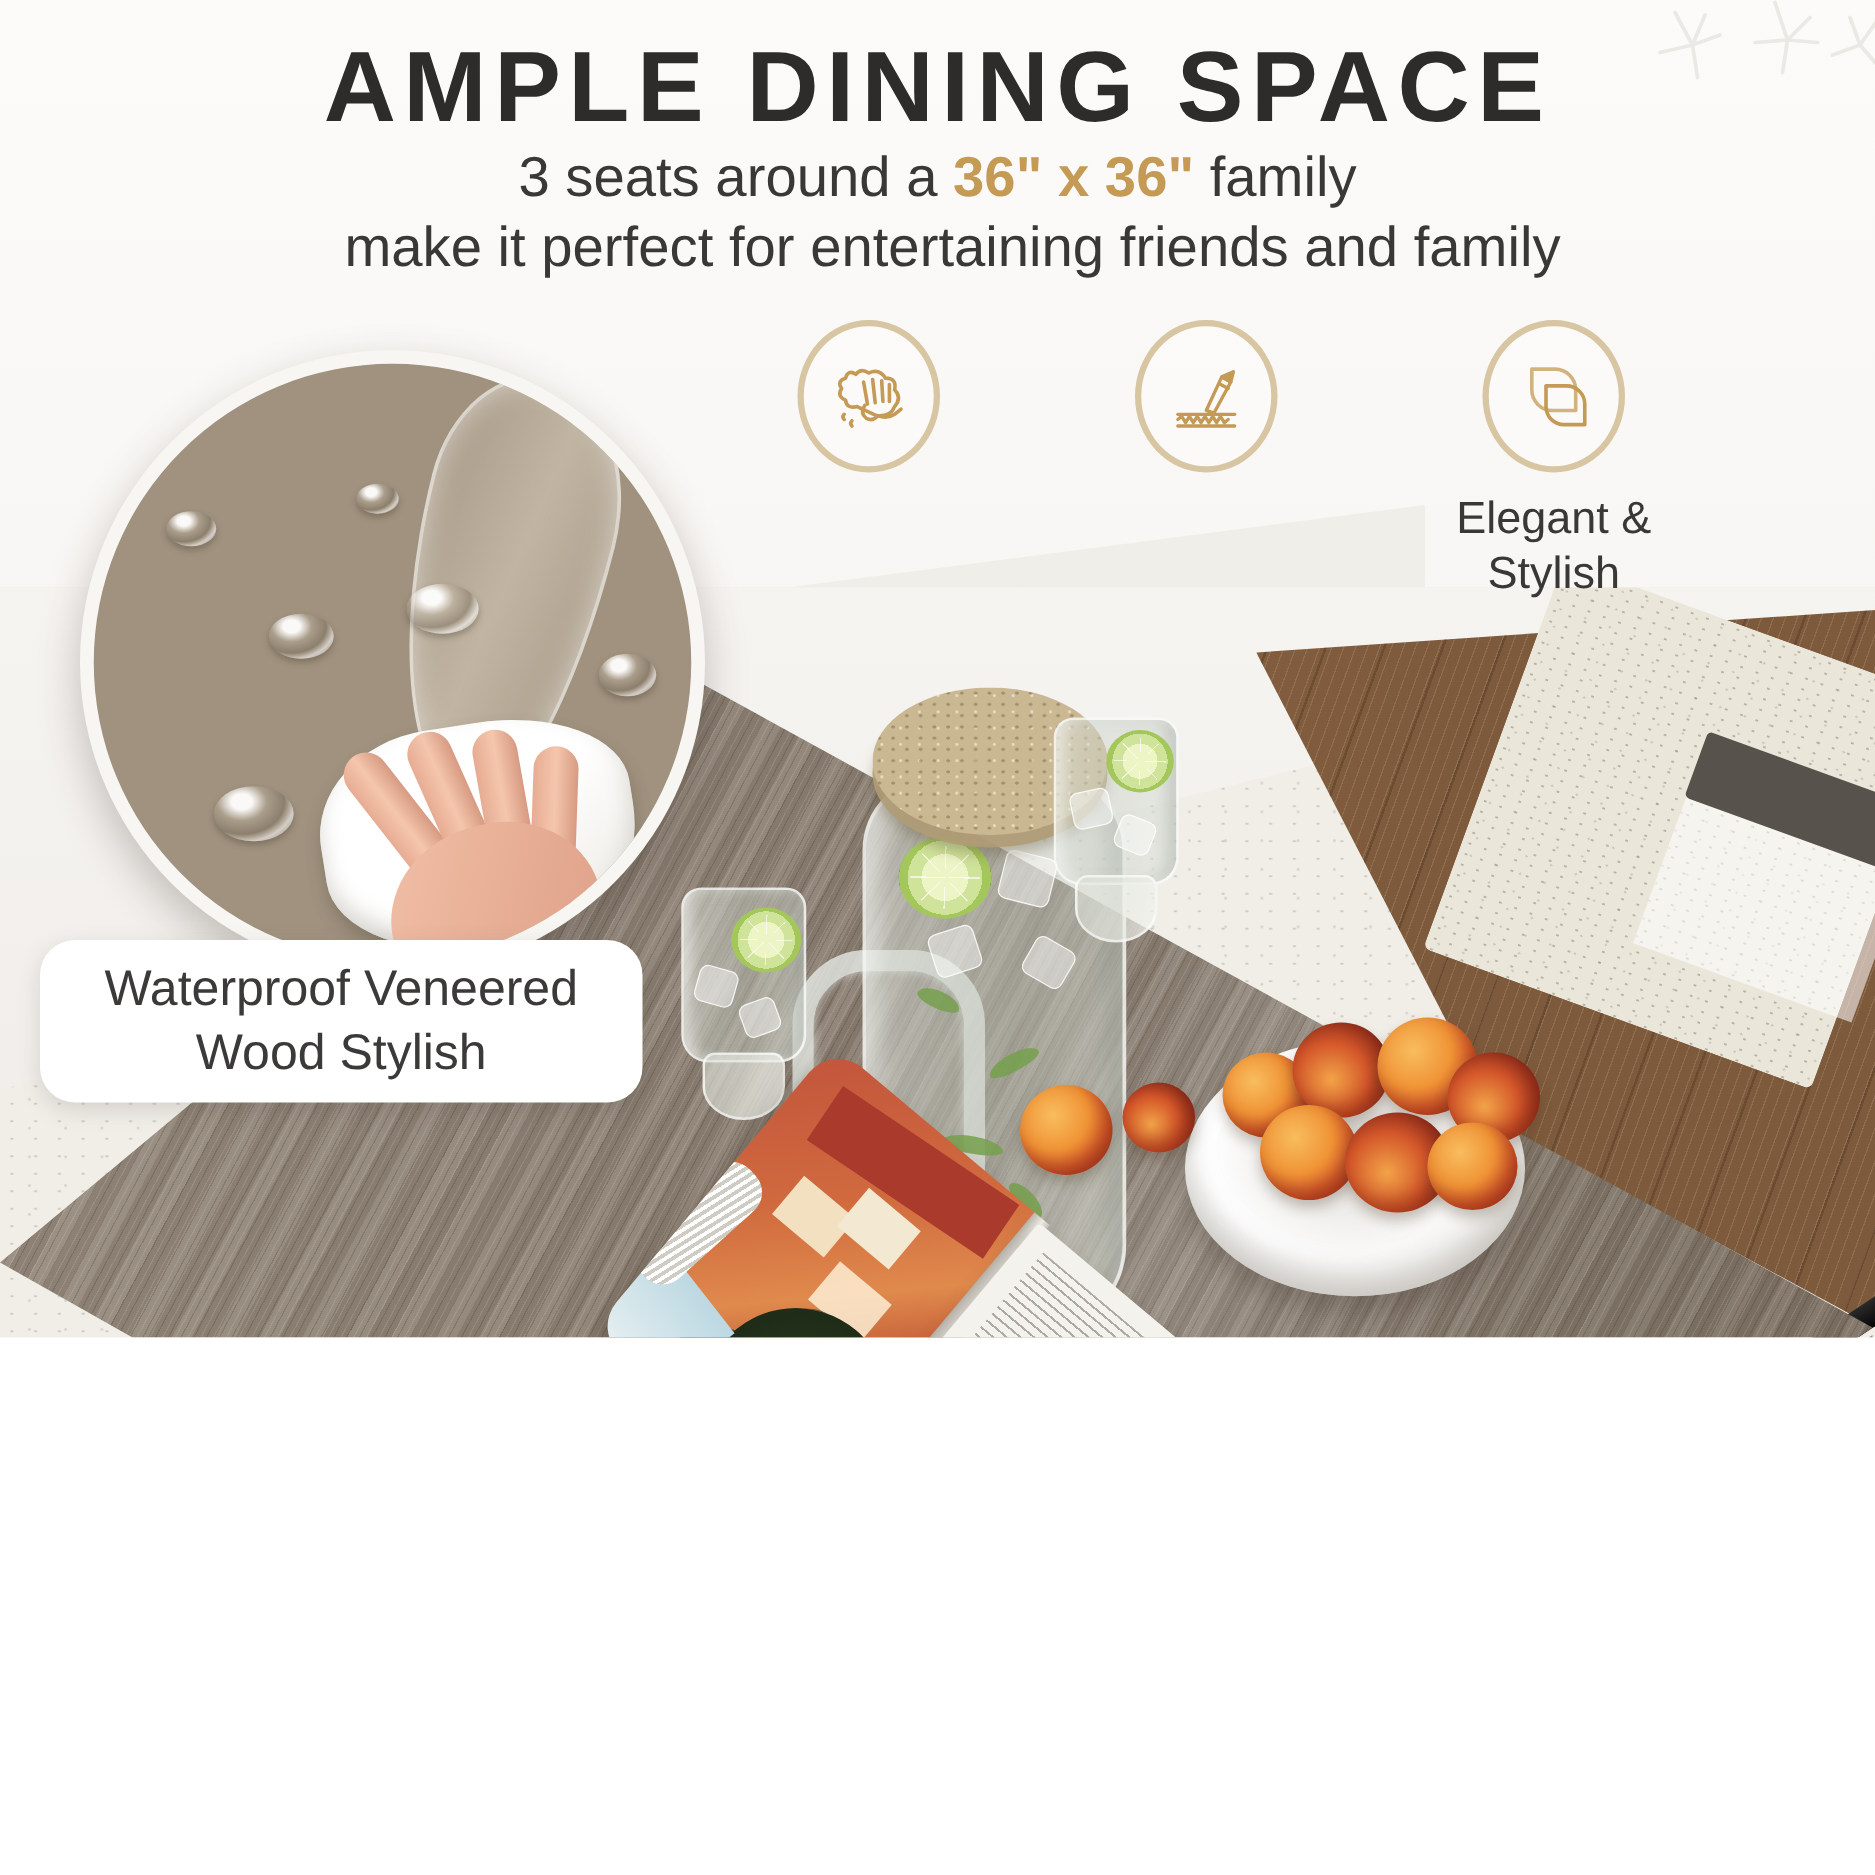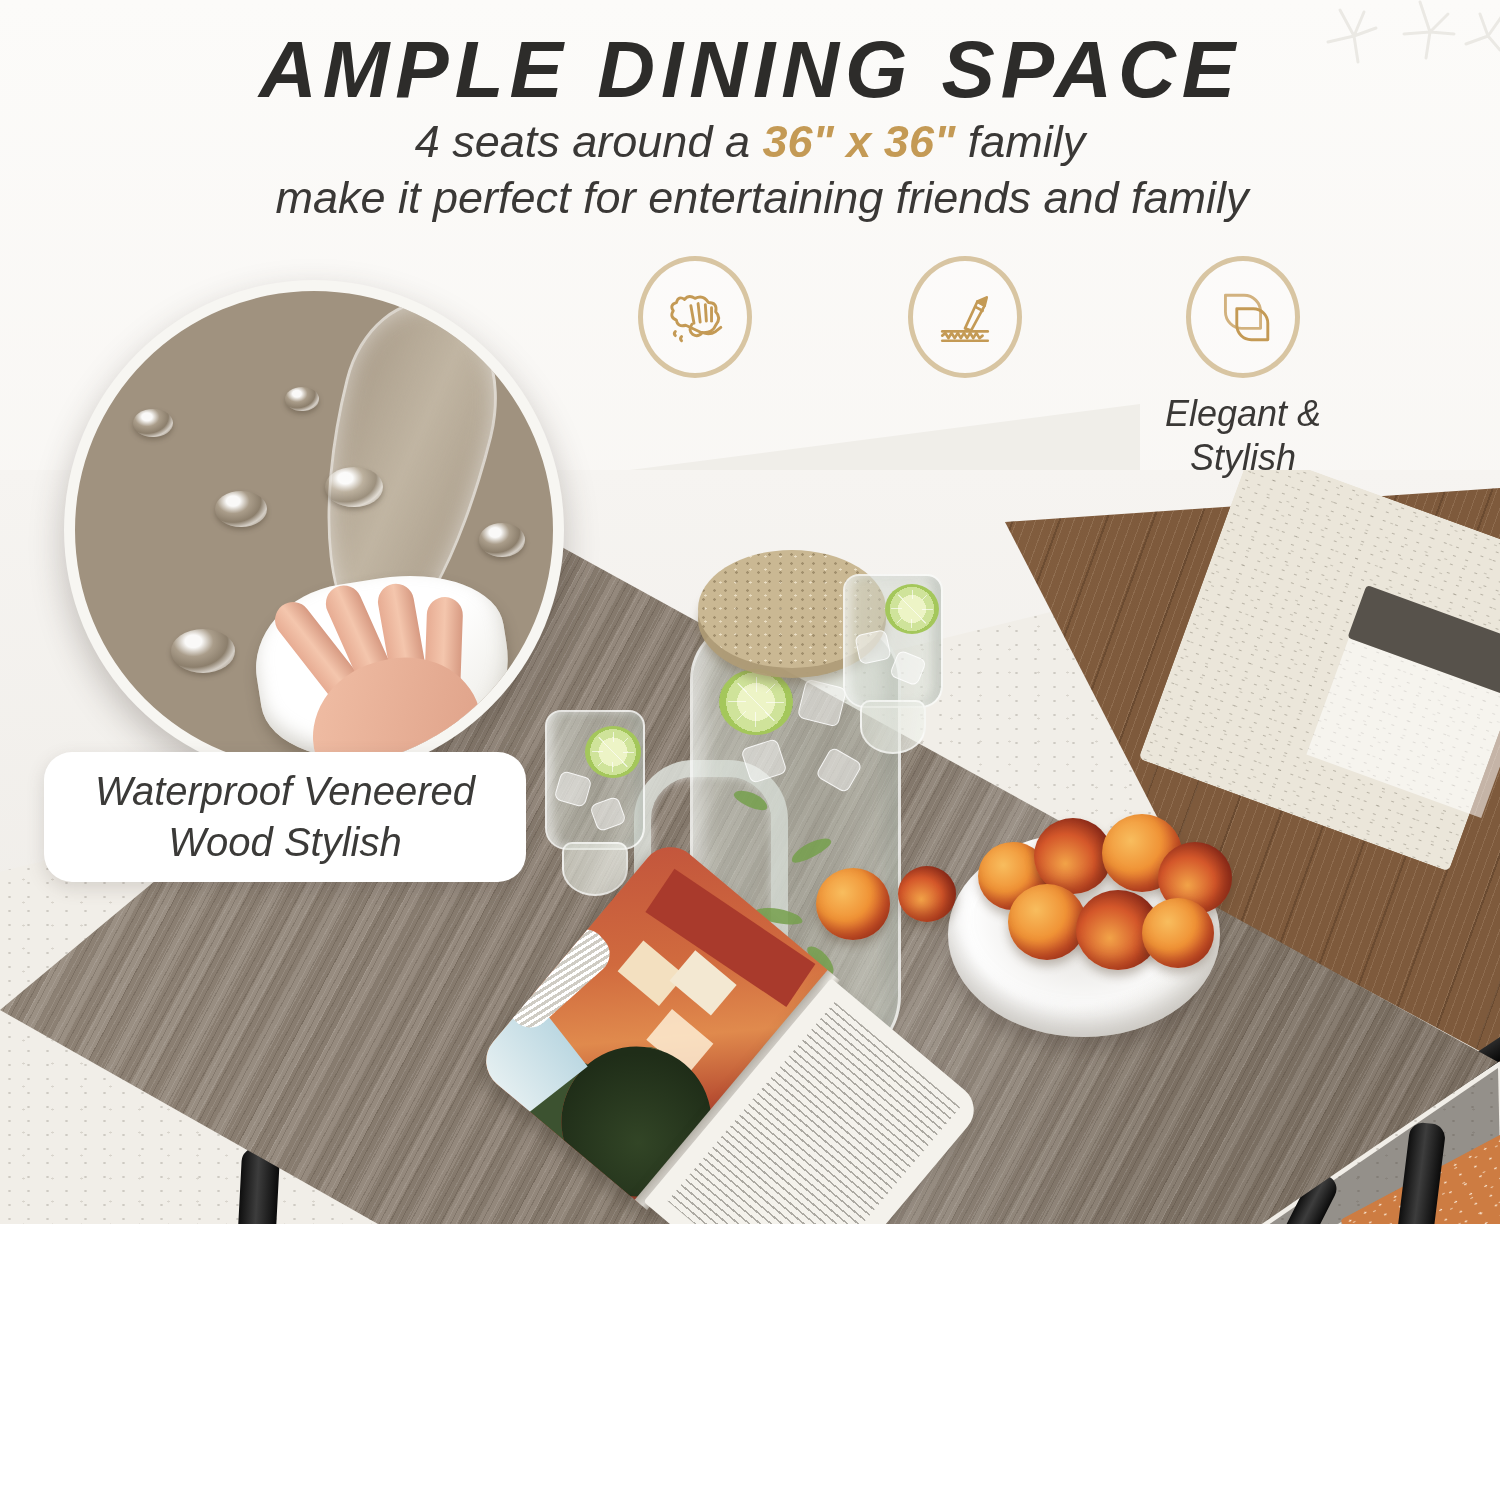--- a/index.html
+++ b/index.html
@@ -1,18 +1,18 @@
 <!DOCTYPE html>
 <html style="--accent: #c49a55; --ring: #d8c5a2; --ink: #2d2c2a; --text: #3a3836; --callout_text: #3b3a38;"><head>
 <meta charset="utf-8">
 <style>
   html,body{margin:0;padding:0;background:#ffffff;}
-  .canvas{position:relative;width:1500px;height:1224px;overflow:hidden;
+  .canvas{position:relative;width:1500px;height:1070px;overflow:hidden;
     background:linear-gradient(180deg,#fcfbf9 0%,#f7f5f2 60%,#f1efeb 100%);
-    font-family:"Liberation Sans",sans-serif;font-style:italic;}
+    font-family:"Liberation Sans",sans-serif;}
   
   .header{position:absolute;left:0;top:0;width:1500px;height:470px;z-index:2;}
   .title{position:absolute;left:0;top:24px;width:1500px;text-align:center;
     font-size:80px;font-weight:800;letter-spacing:6px;color:var(--ink);}
   .sub1{position:absolute;left:0;top:116px;width:1500px;text-align:center;
     font-size:45px;color:var(--text);}
   .sub1 b{color:var(--accent);font-weight:700;}
   .sub2{position:absolute;left:12px;top:172px;width:1500px;text-align:center;
     font-size:45px;color:var(--text);}
   .header-wedge{position:absolute;left:630px;top:404px;width:510px;height:66px;
@@ -162,33 +162,33 @@
     box-shadow:0 3px 5px rgba(70,58,44,.35);}
   .tissue{position:absolute;left:182px;top:288px;width:252px;height:180px;transform:rotate(-9deg);
     background:linear-gradient(140deg,#ffffff 55%,#e9e7e0);
     border-radius:38% 46% 34% 52%/44% 36% 54% 40%;
     box-shadow:0 8px 14px rgba(70,60,48,.3),inset 0 -10px 18px rgba(200,196,188,.7);}
   .finger{position:absolute;width:36px;height:140px;border-radius:20px;
     background:linear-gradient(90deg,#e7ac93,#f4c6ad 50%,#d79a82);}
   .palm{position:absolute;left:238px;top:368px;width:170px;height:150px;transform:rotate(-16deg);
     border-radius:48%;background:linear-gradient(120deg,#f1bfa6,#dd9f86);}
   
-  .callout{position:absolute;left:44px;top:752px;width:482px;height:130px;z-index:4;
+  .callout{position:absolute;left:32px;top:752px;width:482px;height:130px;z-index:4;
     background:#ffffff;border-radius:28px;box-shadow:0 6px 18px rgba(90,80,70,.18);
     display:flex;flex-direction:column;align-items:center;justify-content:center;
     font-size:40px;line-height:1.28;color:var(--callout_text);}
 </style>
 </head>
 <body>
 
 <div class="canvas">
 
   <div class="header">
     <div class="title">AMPLE DINING SPACE</div>
-    <div class="sub1"><span>4 seats around a </span><b>36" x 36"</b><span> family</span></div>
+    <div class="sub1"><span>3 seats around a </span><b>36" x 36"</b><span> family</span></div>
     <div class="sub2">make it perfect for entertaining friends and family</div>
     <div class="header-wedge"></div>
 
     <svg class="foliage" width="200" height="100" viewBox="0 0 200 100" fill="none" stroke="#e7e5e0" stroke-width="3" stroke-linecap="round">
       <path d="M40 10 l14 26 M54 36 l-26 6 M54 36 l10 -24 M54 36 l22 -8 M54 36 l4 26"></path>
       <path d="M120 2 l10 30 M130 32 l-26 2 M130 32 l18 -18 M130 32 l24 2 M130 32 l-4 26"></path>
       <path d="M180 14 l8 22 M188 36 l-22 8 M188 36 l14 -20 M188 36 l12 14"></path>
     </svg>
 
     <div class="feature f1">

